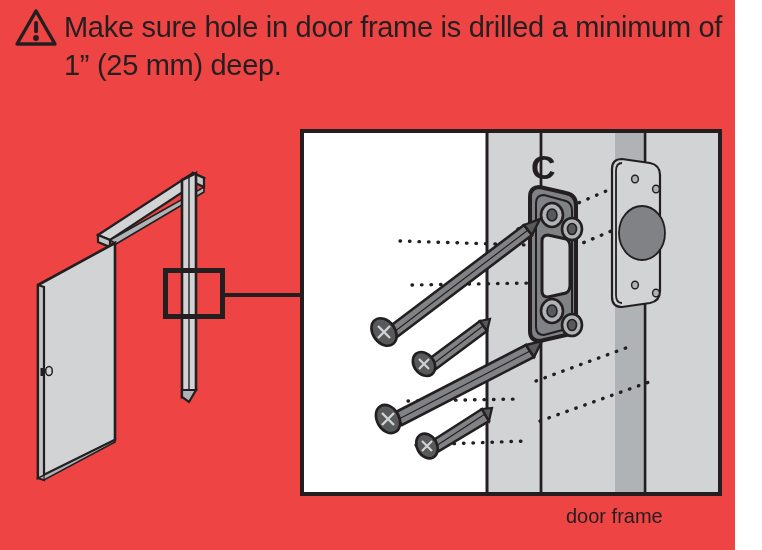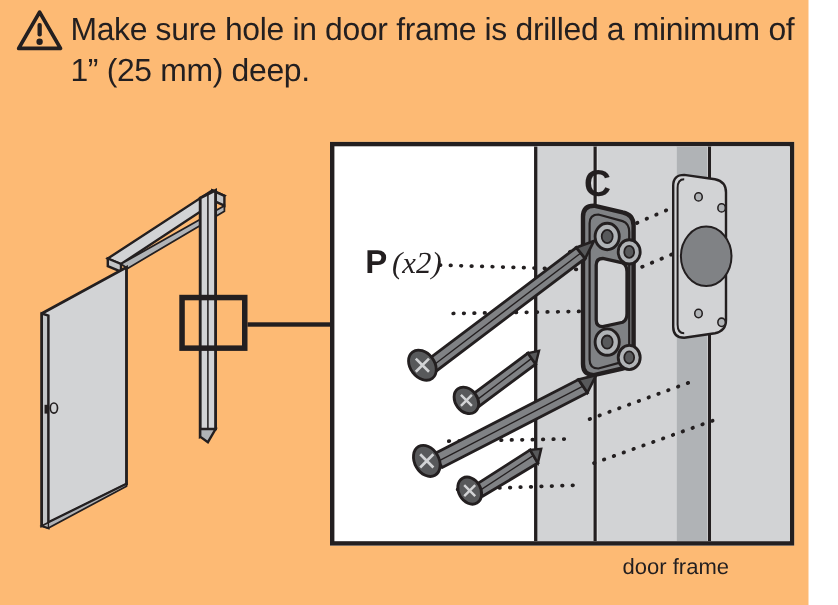--- a/index.html
+++ b/index.html
@@ -7,21 +7,21 @@
   html, body {
     margin: 0; padding: 0;
     width: 762px; height: 550px;
     background: #ffffff;
     font-family: "Liberation Sans", sans-serif;
     overflow: hidden;
   }
   #page {
     position: relative;
     width: 735px; height: 550px;
-    background: #fdba74;
+    background: #ef4444;
   }
 
   
   #warning-block {
     position: absolute;
     left: 14px; top: 8px;
     width: 720px;
   }
   #warning-icon {
     float: left;
@@ -235,23 +235,19 @@
           <line x1="132" y1="313" x2="181" y2="281" stroke="#231f20" stroke-width="1.2"></line>
           <polygon points="178,276 188,275 185,288" fill="#58595b" stroke="#231f20" stroke-width="2.2"></polygon>
           <ellipse cx="123" cy="313" rx="10" ry="13" transform="rotate(-30 123 313)" fill="#58595b" stroke="#231f20" stroke-width="2.6"></ellipse>
           <path d="M118,308 L128,318 M128,308 L118,318" stroke="#d2d3d5" stroke-width="2.2"></path>
         </g>
       </g>
 
     </svg>
   </div>
 
-  <div class="part-label" id="label-p">
-    <span class="pid">P</span>
-    <span class="qty">(x2)</span>
-  </div>
 
 
   <div class="part-label" id="label-c">C</div>
 
   <div id="caption-door-frame">door frame</div>
 
 </div>
 
 </body></html>

